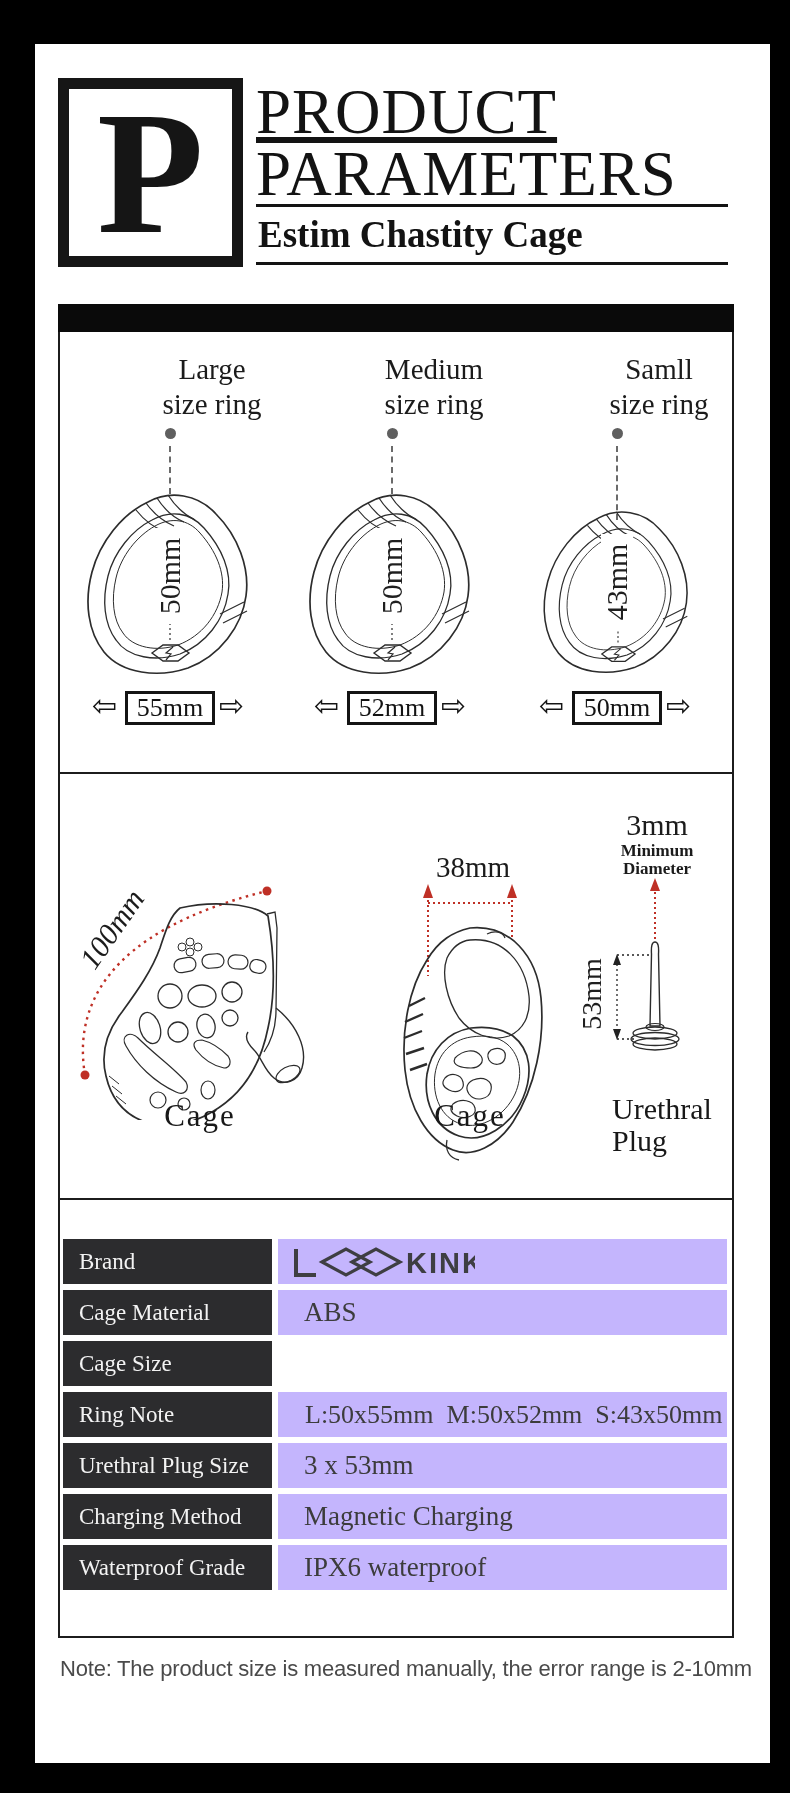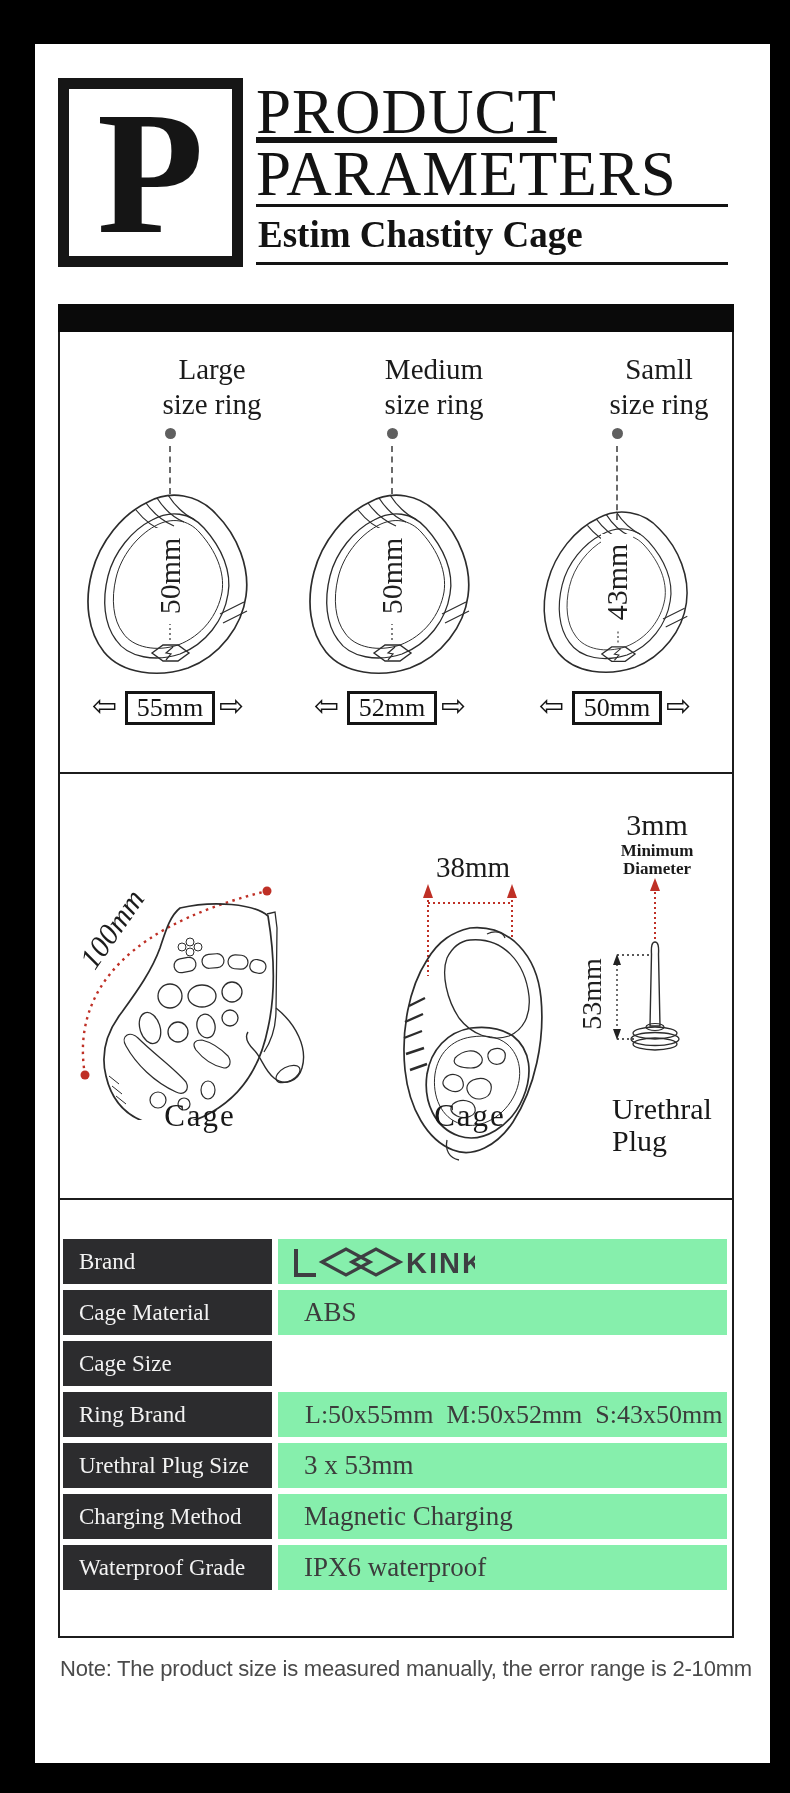--- a/index.html
+++ b/index.html
@@ -50,21 +50,21 @@
   .kdot{fill:none;stroke:#2c2c2c;stroke-width:1.2;stroke-dasharray:2 3;}
   .rdot{fill:none;stroke:#bf3026;stroke-width:2;stroke-dasharray:2 3;}
   .rdot2{fill:none;stroke:#bf3026;stroke-width:2.4;stroke-dasharray:2.5 4.5;}
   .rfill{fill:#bf3026;stroke:none;}
   .bdot{fill:none;stroke:#222;stroke-width:1.3;stroke-dasharray:2 3;}
   .bfill{fill:#222;stroke:none;}
 
   
   .trow-label{position:absolute;left:63px;width:209px;height:45px;background:#2c2c2e;
               color:#f3f3f3;font-size:23px;line-height:45px;padding-left:16px;box-sizing:border-box;white-space:pre;}
-  .trow-value{position:absolute;left:278px;width:449px;height:45px;background:#86efac;
+  .trow-value{position:absolute;left:278px;width:449px;height:45px;background:#c4b5fd;
               color:#3c3c3c;font-size:27px;line-height:45px;padding-left:26px;box-sizing:border-box;white-space:pre;
               display:flex;align-items:center;}
   .trow-value.tight{padding-left:27px;font-size:26px;}
   .logo-svg text{font-family:"Liberation Sans",sans-serif;font-weight:700;letter-spacing:2px;fill:#3e3e42;}
 
   .note{position:absolute;left:60px;top:1656px;width:690px;font-family:"Liberation Sans",sans-serif;
         font-size:22px;color:#4a4a4a;letter-spacing:-0.2px;white-space:nowrap;}
 </style>
 </head>
 <body>
@@ -230,21 +230,21 @@
       <path d="M62 16 L86 3 L110 16 L86 29 Z" fill="none" stroke="#3e3e42" stroke-width="3.2"></path>
       <text x="116" y="27" font-size="29">KINK</text>
     </svg>
   </div>
 
   <div class="trow-label" style="top:1290px">Cage Material</div>
   <div class="trow-value" style="top:1290px">ABS</div>
 
   <div class="trow-label" style="top:1341px">Cage Size</div>
 
-  <div class="trow-label" style="top:1392px">Ring Brand</div>
+  <div class="trow-label" style="top:1392px">Ring Note</div>
   <div class="trow-value tight" style="top:1392px">L:50x55mm  M:50x52mm  S:43x50mm</div>
 
   <div class="trow-label" style="top:1443px">Urethral Plug Size</div>
   <div class="trow-value" style="top:1443px">3 x 53mm</div>
 
   <div class="trow-label" style="top:1494px">Charging Method</div>
   <div class="trow-value" style="top:1494px">Magnetic Charging</div>
 
   <div class="trow-label" style="top:1545px">Waterproof Grade</div>
   <div class="trow-value" style="top:1545px">IPX6 waterproof</div>

